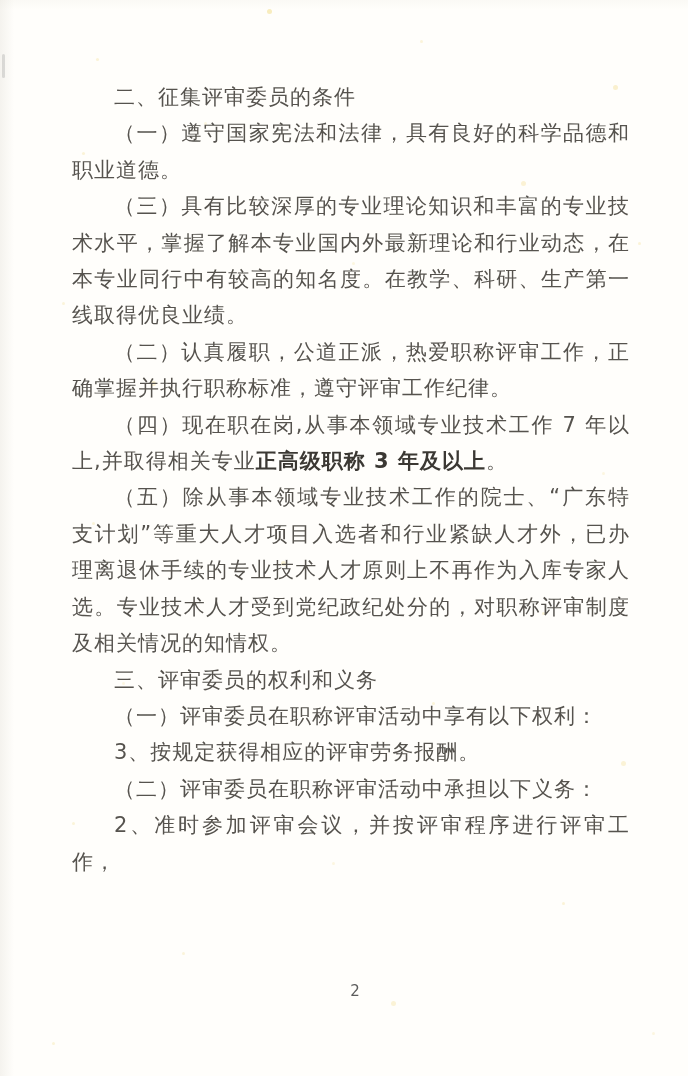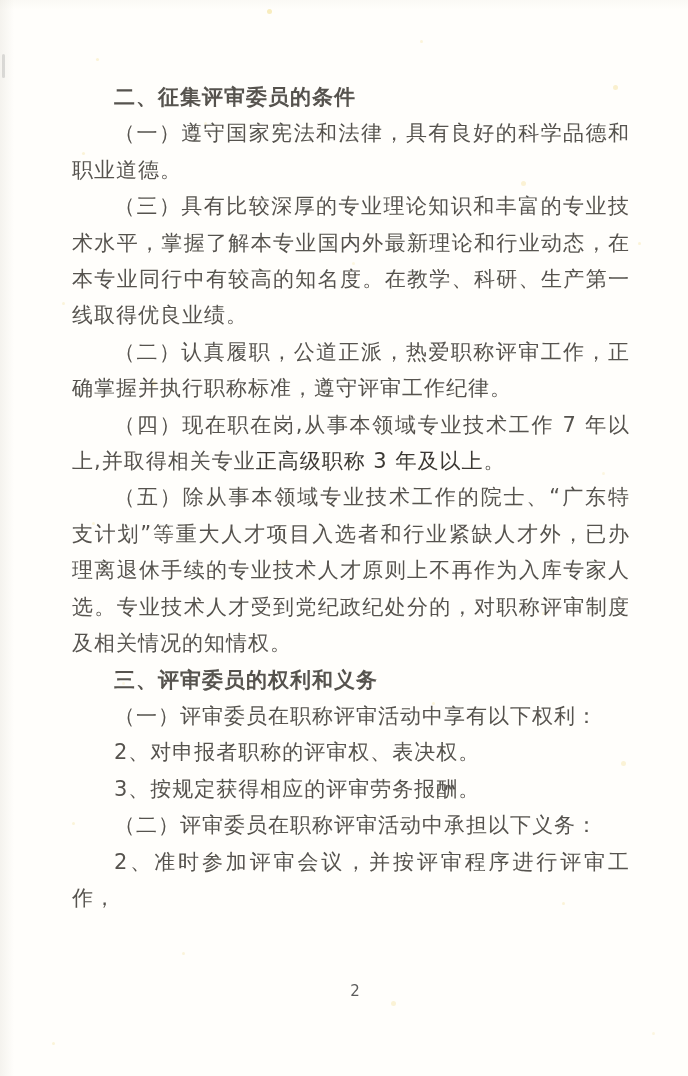--- a/index.html
+++ b/index.html
@@ -70,22 +70,22 @@
   }
   .text-block p{
     margin:0;
     font-size:21px;
     line-height:36.4px;
     letter-spacing:1px;
     text-indent:2em;
     text-align:justify;
     word-break:break-all;
   }
-  .text-block p.heading{font-weight:bold;}
-  .text-block span.bold{font-weight:normal;color:var(--bold-text);}
+  .text-block p.heading{font-weight:normal;}
+  .text-block span.bold{font-weight:bold;color:var(--bold-text);}
   .page-number{
     position:absolute;
     left:50%;
     top:982px;
     transform:translateX(-50%);
     margin-left:11px;
     font-size:15px;
     letter-spacing:0;
     color:var(--pagenum);
   }
@@ -98,19 +98,18 @@
   <div class="edge-artifact"></div>
   <main class="text-block" id="paragraphs">
       <p class="heading">二、征集评审委员的条件</p>
       <p class="para">（一）遵守国家宪法和法律，具有良好的科学品德和职业道德。</p>
       <p class="para">（三）具有比较深厚的专业理论知识和丰富的专业技术水平，掌握了解本专业国内外最新理论和行业动态，在本专业同行中有较高的知名度。在教学、科研、生产第一线取得优良业绩。</p>
       <p class="para">（二）认真履职，公道正派，热爱职称评审工作，正确掌握并执行职称标准，遵守评审工作纪律。</p>
       <p class="para"><span>（四）现在职在岗,从事本领域专业技术工作 7 年以上,并取得相关专业</span><span class="bold">正高级职称 3 年及以上</span><span>。</span></p>
       <p class="para">（五）除从事本领域专业技术工作的院士、“广东特支计划”等重大人才项目入选者和行业紧缺人才外，已办理离退休手续的专业技术人才原则上不再作为入库专家人选。专业技术人才受到党纪政纪处分的，对职称评审制度及相关情况的知情权。</p>
       <p class="heading">三、评审委员的权利和义务</p>
       <p class="para">（一）评审委员在职称评审活动中享有以下权利：</p>
-      <p class="item">2、对申报者职称的评审权、表决权。</p>
       <p class="item">3、按规定获得相应的评审劳务报酬。</p>
       <p class="para">（二）评审委员在职称评审活动中承担以下义务：</p>
       <p class="item">2、准时参加评审会议，并按评审程序进行评审工作，</p>
     </main>
   <div class="page-number">2</div>
 </div>
 
 </body></html>

